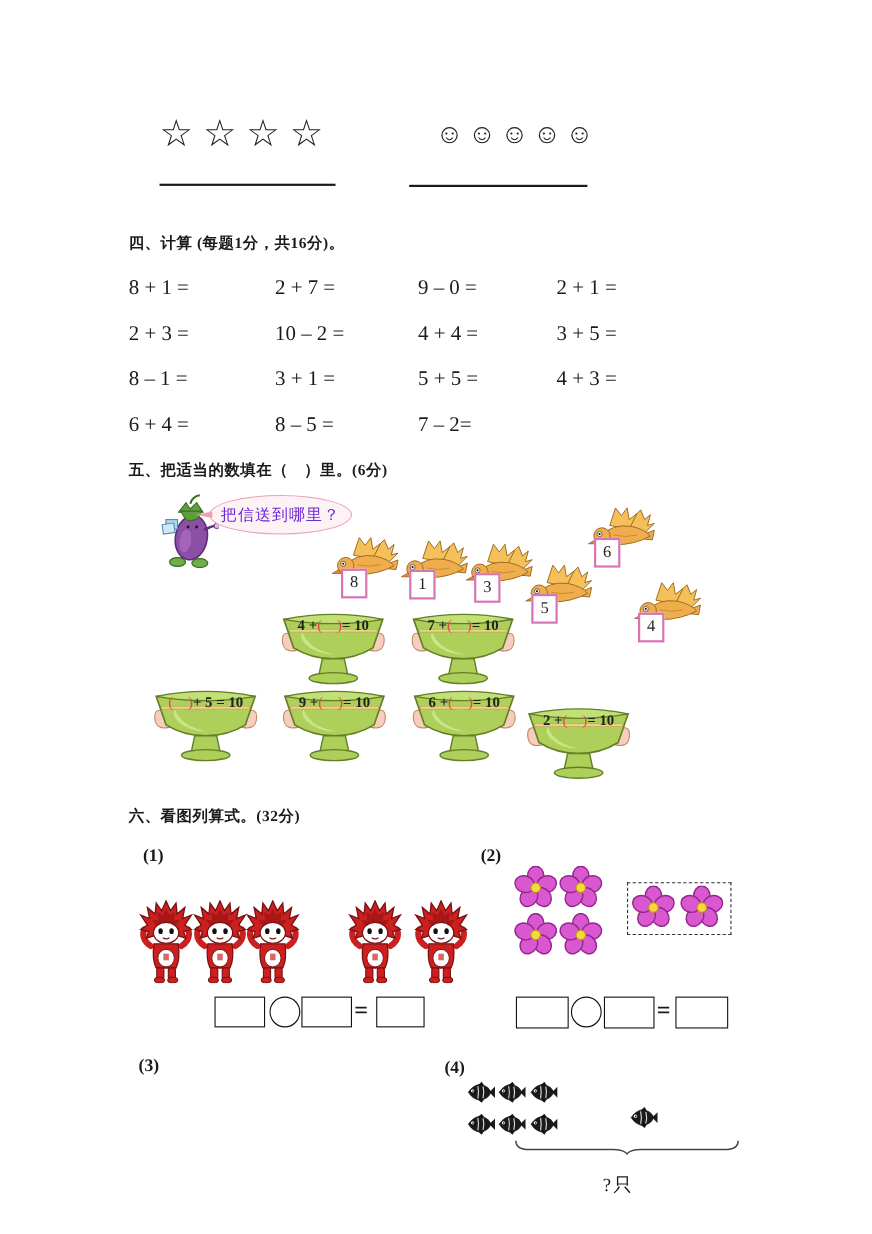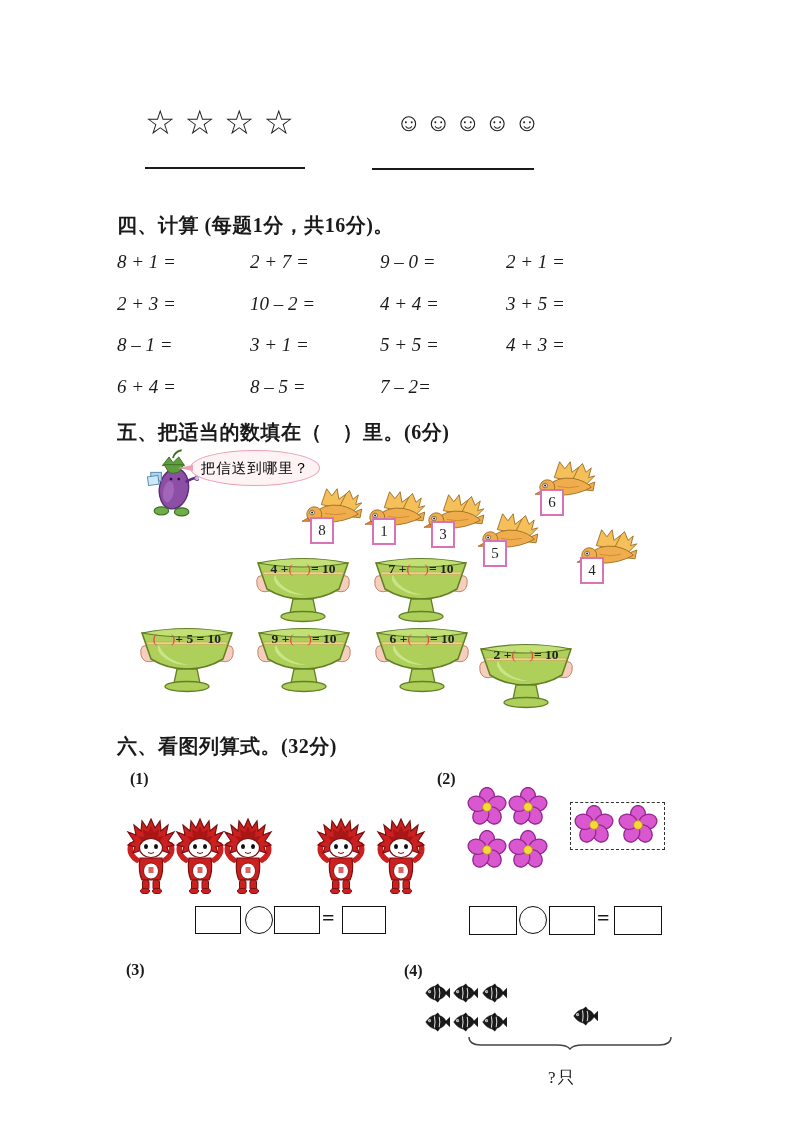--- a/index.html
+++ b/index.html
@@ -1,37 +1,37 @@
 <!DOCTYPE html>
 <html><head>
 <meta charset="utf-8">
 <style>
   html,body{margin:0;padding:0;background:#ffffff;}
   .page{position:relative;width:793px;height:1122px;background:#fff;overflow:hidden;
         font-family:"Liberation Serif", serif;color:#1a1a1a;}
   .rule{position:absolute;border-top:2px solid #1a1a1a;height:0;}
   .stars{position:absolute;display:flex;gap:9px;font-size:34px;line-height:1;color:#1a1a1a;}
   .smileys{position:absolute;display:flex;gap:4px;font-size:25px;line-height:1;color:#1a1a1a;}
-  .heading{position:absolute;font-weight:bold;font-size:20px;letter-spacing:0.5px;white-space:nowrap;text-align:right;}
+  .heading{position:absolute;font-weight:bold;font-size:14px;letter-spacing:0.5px;white-space:nowrap;text-align:right;}
   .calc-grid{position:absolute;display:grid;grid-template-columns:133px 130px 126px 110px;
              grid-auto-rows:41.5px;font-size:19px;}
-  .calc-cell{white-space:nowrap;font-style:italic;}
+  .calc-cell{white-space:nowrap;}
   .sublabel{position:absolute;font-weight:bold;font-size:16px;}
   .illus{position:absolute;left:140px;top:445px;width:580px;height:268px;}
   .bird{position:absolute;width:68px;height:44px;}
   .env{position:absolute;width:20px;height:23px;background:#fff;border:2px solid #d873b5;
        display:flex;align-items:center;justify-content:center;font-size:15px;color:#222;}
   .basket{position:absolute;width:100px;height:72px;}
   .basket svg{position:absolute;left:0;top:0;}
   .beq{position:absolute;left:0;top:9px;width:100%;text-align:center;font-size:13.5px;
        font-weight:bold;white-space:nowrap;color:#222;}
   .beq .paren{color:#e04848;white-space:pre;font-weight:normal;}
   .bubble{position:absolute;left:50px;top:5px;width:128px;height:34px;border:1.5px solid #eda0b5;
           border-radius:50%;background:#fdf3f5;display:flex;align-items:center;justify-content:center;
-          font-size:14.5px;color:#000000;letter-spacing:1px;white-space:nowrap;}
+          font-size:14.5px;color:#6d28d9;letter-spacing:1px;white-space:nowrap;}
   .bubble::before{content:'';position:absolute;left:-13px;top:14px;width:0;height:0;
           border-top:3px solid transparent;border-bottom:3px solid transparent;
           border-right:15px solid #eda0b5;}
   .mascot{position:absolute;width:50px;height:76px;}
   .flower{position:absolute;width:40px;height:40px;}
   .fish{position:absolute;width:26px;height:20px;}
   .box{position:absolute;border:1.7px solid #111;background:#fff;}
   .opcircle{position:absolute;width:26px;height:26px;border:1.7px solid #111;border-radius:50%;background:#fff;}
   .eqsign{position:absolute;font-size:22px;font-weight:bold;}
   .dashedbox{position:absolute;border:1.6px dashed #333;}

